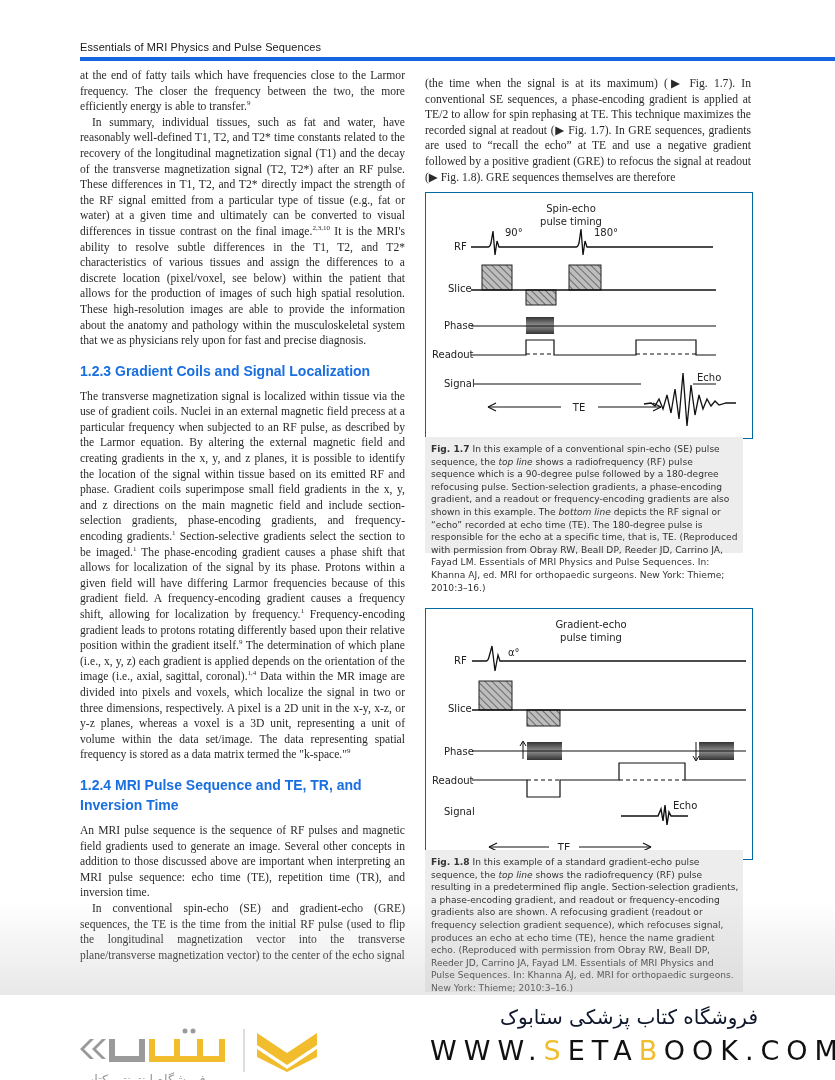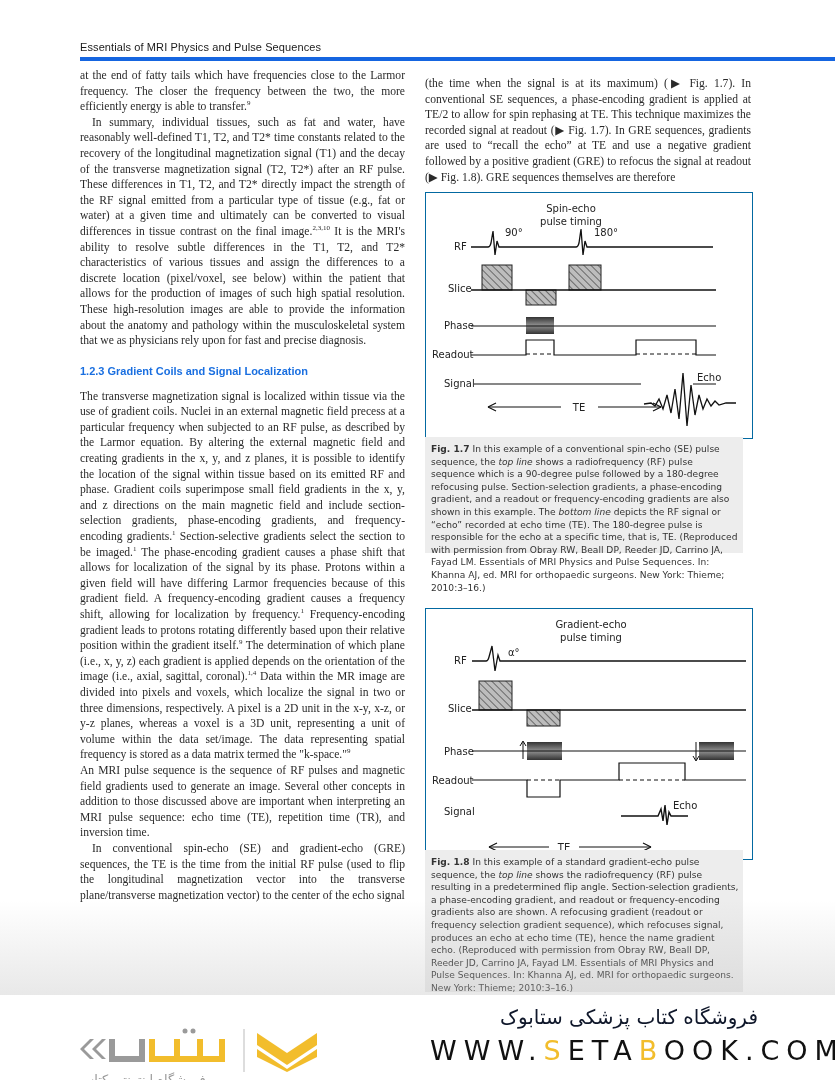--- a/index.html
+++ b/index.html
@@ -9,21 +9,21 @@
   .header-title { font-family:"Liberation Sans", sans-serif; font-size:11px; color:#1a1a1a; letter-spacing:0.1px; }
   .header-rule { position:absolute; left:80px; top:57px; width:755px; height:4px; background:#1565e0; }
 
   .col { position:absolute; font-size:11.6px; line-height:15.6px; text-align:justify; }
   .col-left { left:80px; top:68px; width:325px; }
   .col-right { left:425px; top:76px; width:326px; }
   .col p { margin:0; }
   .col p.indent { text-indent:12px; }
   .col sup { font-size:7px; line-height:0; }
   .heading { font-family:"Liberation Sans", sans-serif; font-weight:bold; color:#1a6fe0;
-             font-size:11px; line-height:20px; margin:12px 0 8px 0; text-align:left; }
+             font-size:14px; line-height:20px; margin:12px 0 8px 0; text-align:left; }
 
   .figure { position:absolute; left:425px; width:326px; background:#fff; border:1px solid #0369a1; }
   .fig7 { top:192px; height:245px; }
   .fig8 { top:598px; height:250px;margin-top:10px; }
   .figure svg { display:block; }
   .caption { position:absolute; left:425px; width:318px; background:#ededed; padding:6px 4px 6px 6px;
              font-family:"DejaVu Sans", sans-serif; font-size:9.1px; line-height:12.6px; color:#333; }
   .cap7 { top:437px; height:116px; box-sizing:border-box; }
   .cap8 { top:850px; height:142px; box-sizing:border-box; }
   .caption .fig-label { font-weight:bold; }
@@ -50,20 +50,21 @@
 <div class="header-rule"></div>
 
 <div class="col col-left">
   <p><span>at the end of fatty tails which have frequencies close to the Larmor frequency. The closer the frequency between the two, the more efficiently energy is able to transfer.</span><sup>9</sup></p>
   <p class="indent"><span>In summary, individual tissues, such as fat and water, have reasonably well-defined T1, T2, and T2* time constants related to the recovery of the longitudinal magnetization signal (T1) and the decay of the transverse magnetization signal (T2, T2*) after an RF pulse. These differences in T1, T2, and T2* directly impact the strength of the RF signal emitted from a particular type of tissue (e.g., fat or water) at a given time and ultimately can be converted to visual differences in tissue contrast on the final image.</span><sup>2,3,10</sup><span> It is the MRI's ability to resolve subtle differences in the T1, T2, and T2* characteristics of various tissues and assign the differences to a discrete location (pixel/voxel, see below) within the patient that allows for the production of images of such high spatial resolution. These high-resolution images are able to provide the information about the anatomy and pathology within the musculoskeletal system that we as physicians rely upon for fast and precise diagnosis.</span></p>
 
   <div class="heading">1.2.3  Gradient Coils and Signal Localization</div>
 
   <p><span>The transverse magnetization signal is localized within tissue via the use of gradient coils. Nuclei in an external magnetic field precess at a particular frequency when subjected to an RF pulse, as described by the Larmor equation. By altering the external magnetic field and creating gradients in the x, y, and z planes, it is possible to identify the location of the signal within tissue based on its emitted RF and phase. Gradient coils superimpose small field gradients in the x, y, and z directions on the main magnetic field and include section-selection gradients, phase-encoding gradients, and frequency-encoding gradients.</span><sup>1</sup><span> Section-selective gradients select the section to be imaged.</span><sup>1</sup><span> The phase-encoding gradient causes a phase shift that allows for localization of the signal by its phase. Protons within a given field will have differing Larmor frequencies because of this gradient field. A frequency-encoding gradient causes a frequency shift, allowing for localization by frequency.</span><sup>1</sup><span> Frequency-encoding gradient leads to protons rotating differently based upon their relative position within the gradient itself.</span><sup>9</sup><span> The determination of which plane (i.e., x, y, z) each gradient is applied depends on the orientation of the image (i.e., axial, sagittal, coronal).</span><sup>1,4</sup><span> Data within the MR image are divided into pixels and voxels, which localize the signal in two or three dimensions, respectively. A pixel is a 2D unit in the x-y, x-z, or y-z planes, whereas a voxel is a 3D unit, representing a unit of volume within the data set/image. The data representing spatial frequency is stored as a data matrix termed the "k-space."</span><sup>9</sup></p>
 
+  <div class="heading">1.2.4  MRI Pulse Sequence and TE, TR, and Inversion Time</div>
 
   <p>An MRI pulse sequence is the sequence of RF pulses and magnetic field gradients used to generate an image. Several other concepts in addition to those discussed above are important when interpreting an MRI pulse sequence: echo time (TE), repetition time (TR), and inversion time.</p>
   <p class="indent">In conventional spin-echo (SE) and gradient-echo (GRE) sequences, the TE is the time from the initial RF pulse (used to flip the longitudinal magnetization vector into the transverse plane/transverse magnetization vector) to the center of the echo signal</p>
 </div>
 
 <div class="col col-right">
   <p>(the time when the signal is at its maximum) (▶ Fig. 1.7). In conventional SE sequences, a phase-encoding gradient is applied at TE/2 to allow for spin rephasing at TE. This technique maximizes the recorded signal at readout (▶ Fig. 1.7). In GRE sequences, gradients are used to “recall the echo” at TE and use a negative gradient followed by a positive gradient (GRE) to refocus the signal at readout (▶ Fig. 1.8). GRE sequences themselves are therefore</p>
 </div>
 
 <div class="figure fig7">

